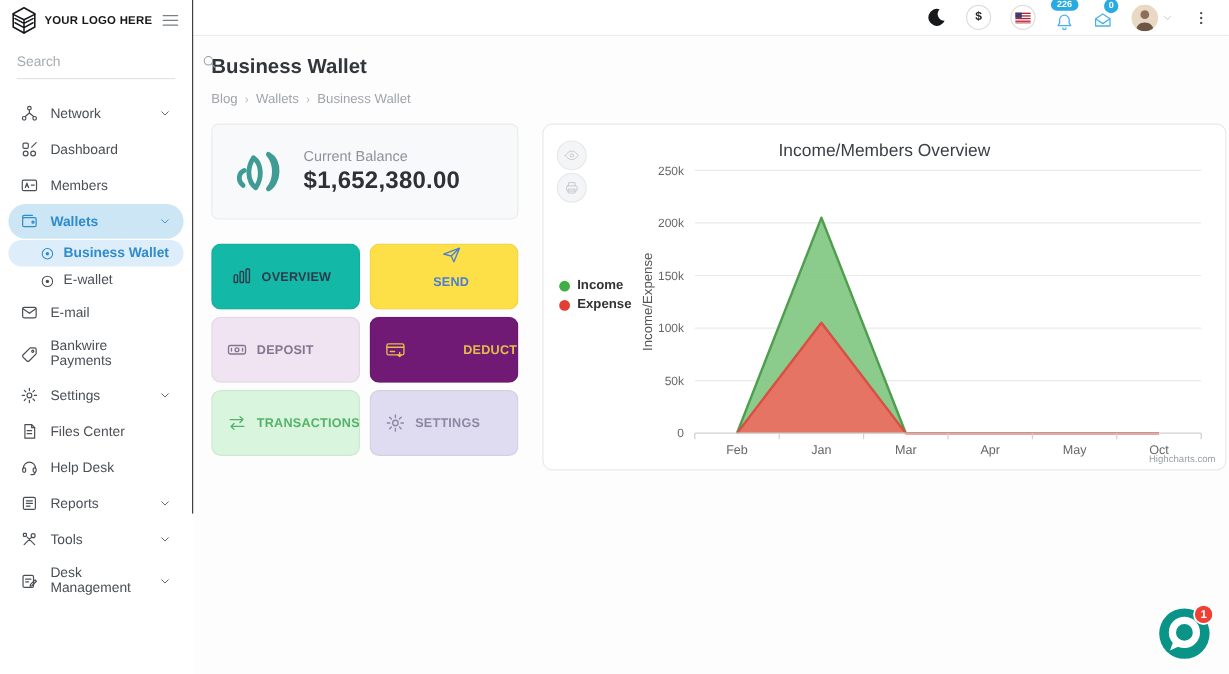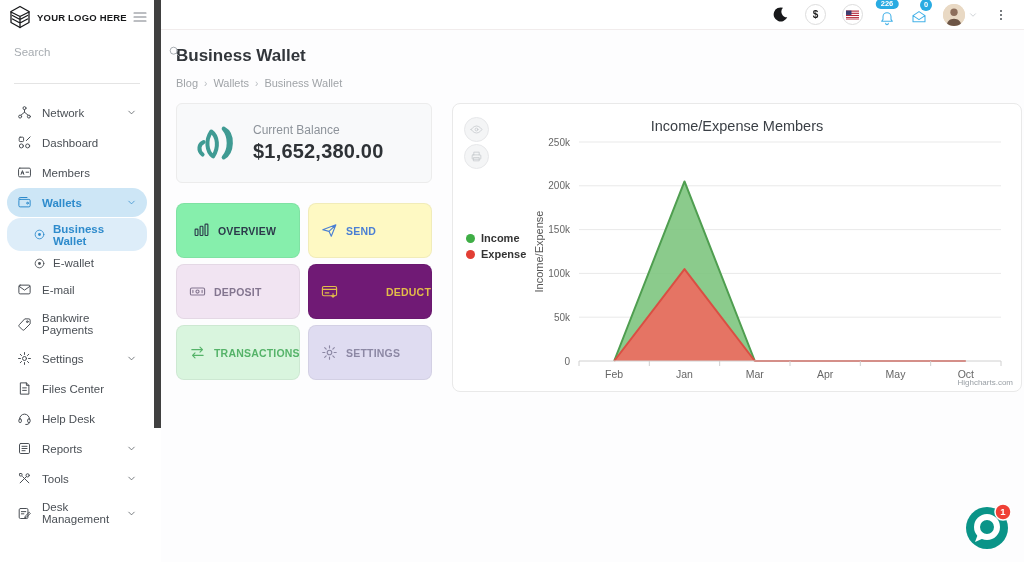--- a/index.html
+++ b/index.html
@@ -4,25 +4,25 @@
 <style>
   * { margin:0; padding:0; box-sizing:border-box; }
   html,body { width:1024px; height:562px; overflow:hidden; }
   body { font-family:"Liberation Sans", sans-serif; background:#fff; color:#4a4f55; position:relative; }
 
   
   .ic { width:15px; height:15px; flex:none; stroke:currentColor; fill:none; stroke-width:1.6; stroke-linecap:round; stroke-linejoin:round; }
   .ic .f { fill:currentColor; stroke:none; }
 
   
-  .sidebar { position:absolute; left:0; top:0; width:161px; height:428px; background:#fff; border-right:7px solid #404040; z-index:3; }
+  .sidebar { position:absolute; left:0; top:0; width:161px; height:428px; background:#fff; border-right:1px solid #404040; z-index:3; }
   .logo-row { display:flex; align-items:center; gap:5px; padding:5px 10px 4px 8px; }
   .logo-text { font-size:9.5px; font-weight:bold; color:#17181a; letter-spacing:.2px; white-space:nowrap; }
   .hamburger { margin-left:auto; color:#7a7f85; cursor:pointer; }
-  .search-row { margin:12px 14px 0; display:flex; align-items:center; border-bottom:1px solid #e4e4e4; padding-bottom:25px; color:#9aa0a6; }
+  .search-row { margin:12px 14px 0; display:flex; align-items:center; border-bottom:1px solid #e4e4e4; padding-bottom:7px; color:#9aa0a6; }
   .search-row input { border:0; outline:0; flex:1; font:11.5px "Liberation Sans",sans-serif; color:#6b7076; background:transparent; }
   .search-row input::placeholder { color:#a7acb1; }
   .nav { margin-top:14px; font-size:11.5px; }
   .nav-item { display:flex; align-items:center; gap:10px; padding:7px 10px; margin:1px 7px; border-radius:17px; cursor:pointer; color:#4a4f55; }
   .nav-item .chev { margin-left:auto; color:inherit; width:11px; height:11px; }
   .nav-item.active { background:var(--pill,#cde6f6); color:var(--accent,#2e8bcc); font-weight:bold; }
   .nav-sub { padding:4.5px 10px 4.5px 26px; margin:1px 7px; display:flex; gap:7px; align-items:center; border-radius:14px; cursor:pointer; font-size:11.5px; }
   .nav-sub.active { background:var(--subpill,#ddedf9); color:var(--accent,#2e8bcc); font-weight:bold; }
   .nav-sub .ic { width:13px; height:13px; }
 
@@ -43,22 +43,22 @@
   .breadcrumb .sep { color:#b8bcc0; font-size:10px; }
   .crumb { cursor:pointer; }
 
   .balance-card { position:absolute; left:15px; top:73px; width:256px; height:80px; background:#f8f9fa; border:1px solid #ececec; border-radius:6px; display:flex; align-items:center; gap:14px; padding-left:16px; }
   .balance-label { font-size:12px; color:#8d939a; margin-bottom:3px; }
   .balance-amount { font-size:20px; font-weight:bold; color:#2e3236; letter-spacing:.2px; }
 
   .actions-grid { position:absolute; left:15px; top:173px; width:256px; display:grid; grid-template-columns:124px 124px; gap:6px 8px; }
   .act-btn { height:55px; border:1px solid rgba(0,0,0,.05); border-radius:8px; display:flex; align-items:center; gap:8px; padding-left:12px; font-weight:bold; font-size:10.5px; letter-spacing:.2px; cursor:pointer; font-family:inherit; }
   .act-btn .ic { width:17px; height:17px; }
-  .b-overview { background:#86efac; color:#2c3a4b;padding-left:16px; }
-  .b-send { background:#fef9c3; color:#4a7fd4; }
+  .b-overview { background:#14b8a6; color:#2c3a4b;padding-left:16px; }
+  .b-send { background:#fde047; color:#4a7fd4;flex-direction:column; }
   .b-deposit { background:#f1e4f2; color:#83758f; }
   .b-deduct { background:#701a75; color:#e2bd49;justify-content:space-between; }
   .b-transactions { background:#d9f5de; color:#55b369; }
   .b-settings { background:#dfdcf1; color:#8c88a4; }
 
   
   .chart-card { position:absolute; left:291px; top:73px; width:570px; height:289px; background:#fff; border:1px solid #e9e9e9; border-radius:8px; }
   .chart-title { position:absolute; left:0; right:0; top:14px; text-align:center; font-size:14.5px; color:#3a3f45; }
   .chart-tool { position:absolute; left:11px; width:25px; height:25px; border-radius:50%; background:#f4f5f6; border:1px solid #e7e8ea; color:#c3c7cb; display:flex; align-items:center; justify-content:center; cursor:pointer; }
   .chart-tool.t1 { top:13px; } .chart-tool.t2 { top:40px; }
@@ -353,21 +353,21 @@
     <button class="act-btn b-settings">
       <svg class="ic" viewBox="0 0 24 24">
         <circle cx="12" cy="12" r="3.2"></circle>
         <path d="M12 2.5v3M12 18.5v3M2.5 12h3M18.5 12h3M5.2 5.2l2.1 2.1M16.7 16.7l2.1 2.1M18.8 5.2l-2.1 2.1M7.3 16.7l-2.1 2.1"></path>
       </svg>
       <span>SETTINGS</span>
     </button>
   </div>
 
   <div class="chart-card">
-    <div class="chart-title">Income/Expense Members</div>
+    <div class="chart-title">Income/Members Overview</div>
     <div class="chart-tool t1">
       <svg class="ic" style="width:13px;height:13px;stroke-width:1.4" viewBox="0 0 24 24">
         <path d="M2 12s4-6.5 10-6.5S22 12 22 12s-4 6.5-10 6.5S2 12 2 12z"></path>
           <circle cx="12" cy="12" r="2.6"></circle>
       </svg>
     </div>
     <div class="chart-tool t2">
       <svg class="ic" style="width:13px;height:13px;stroke-width:1.4" viewBox="0 0 24 24">
         <rect x="4" y="9" width="16" height="8" rx="1.5"></rect>
           <path d="M7 9V4h10v5M7 14h10v6H7z"></path>

